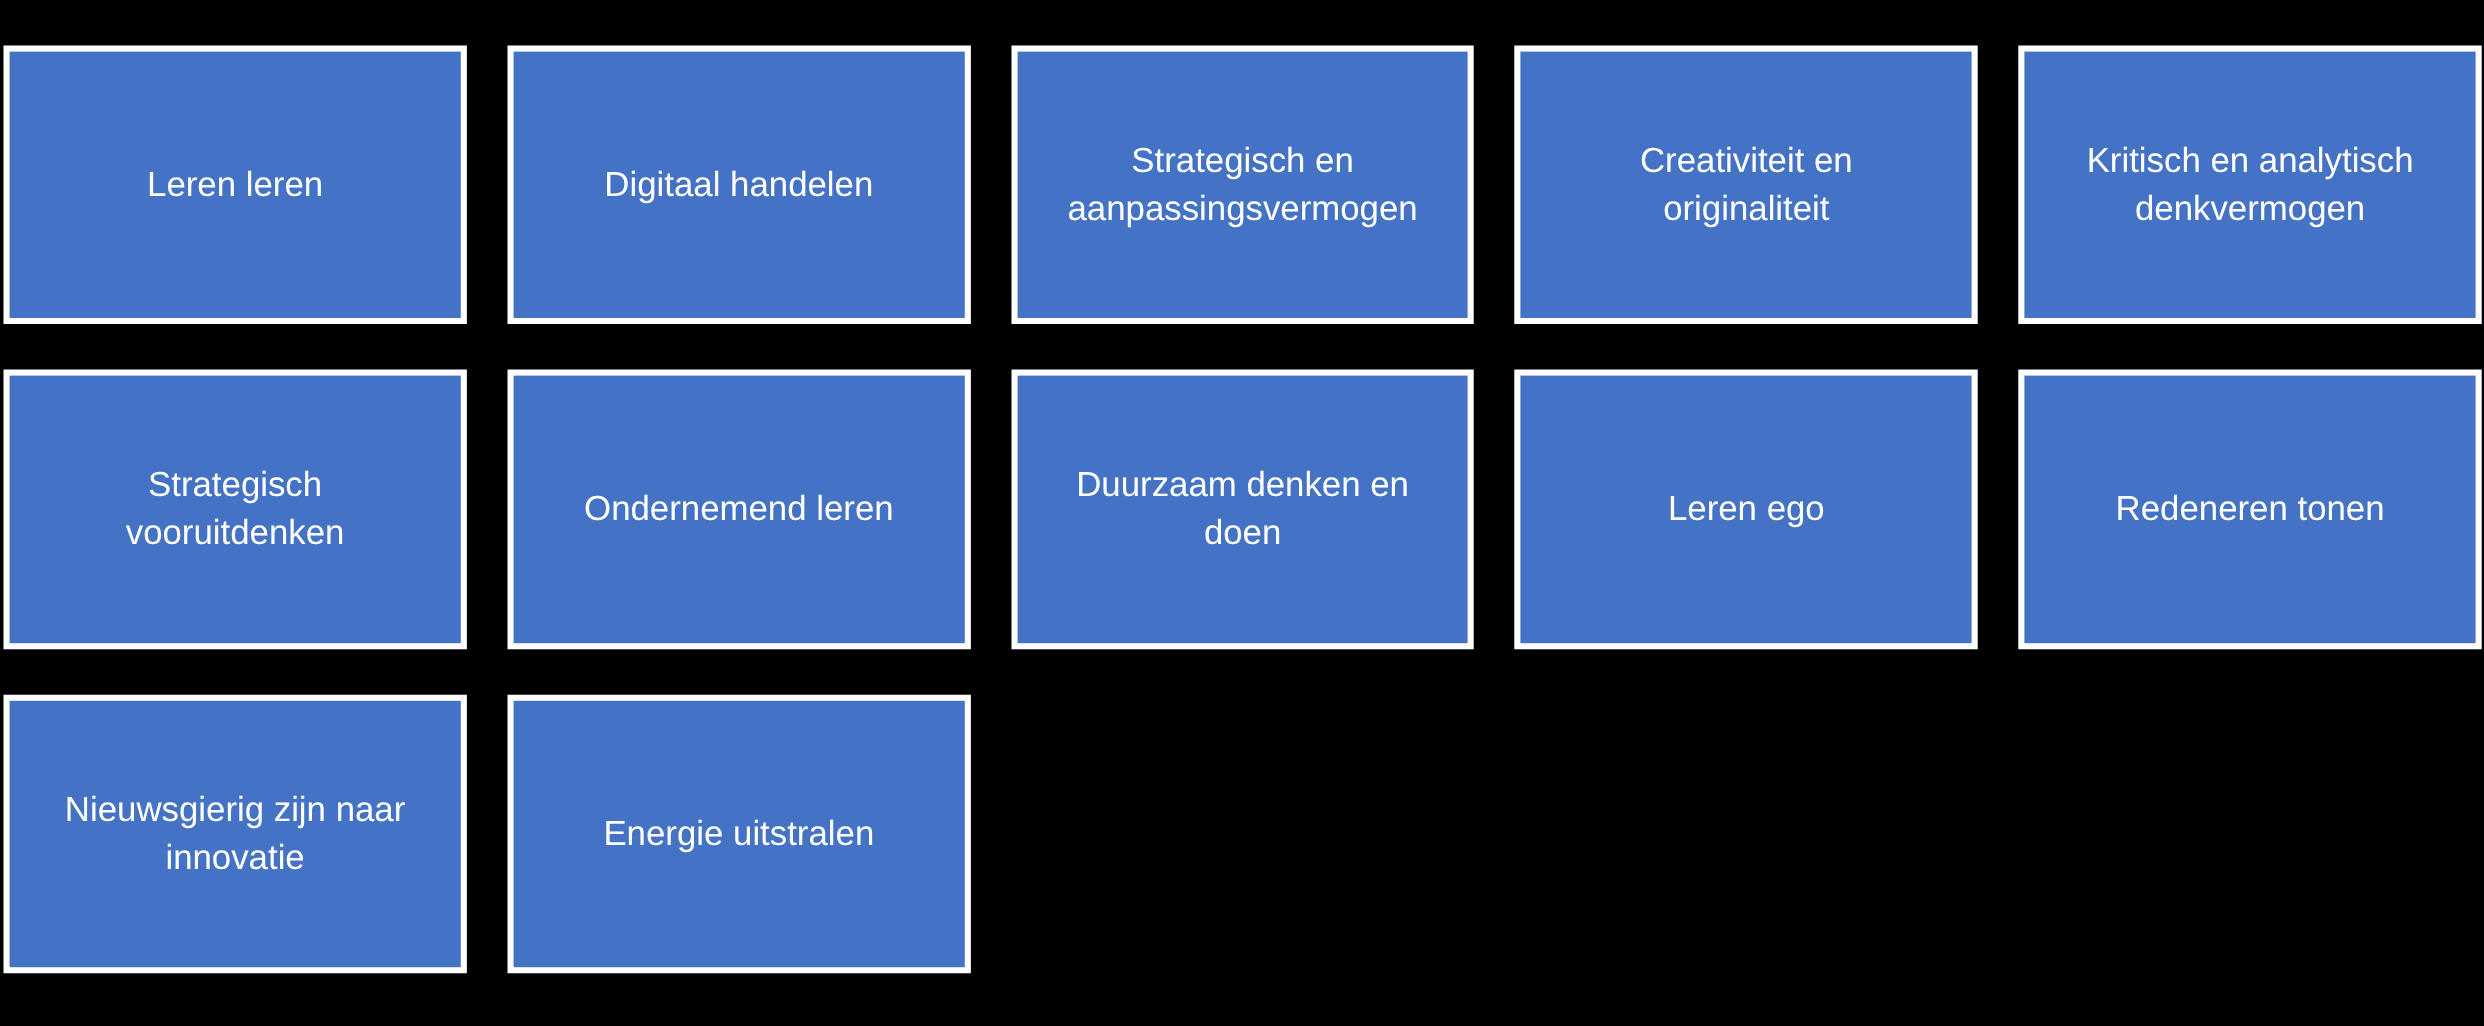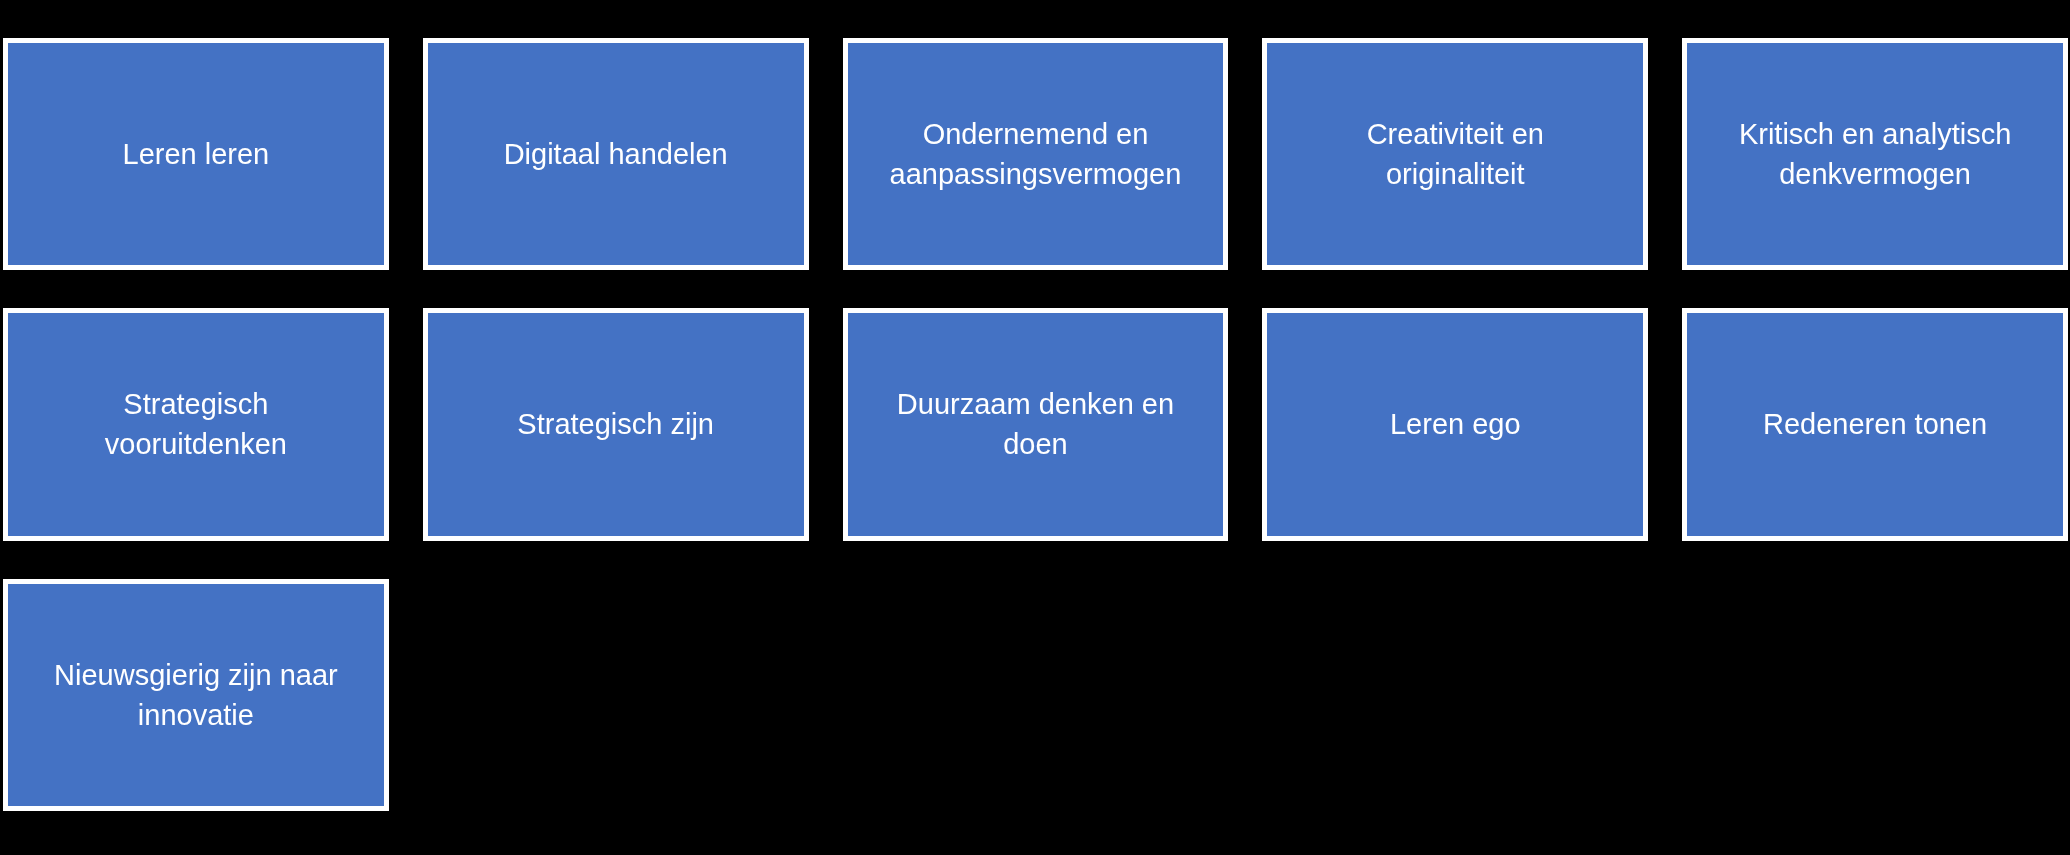--- a/index.html
+++ b/index.html
@@ -49,43 +49,46 @@
 <div class="canvas">
   <div class="tile-grid">
 
     <div class="tile">
       <span class="tile-label">Leren leren</span>
     </div>
     <div class="tile">
       <span class="tile-label">Digitaal handelen</span>
     </div>
     <div class="tile">
-      <span class="tile-label">Ondernemend en aanpassingsvermogen</span>
+      <span class="tile-label">Strategisch en aanpassingsvermogen</span>
     </div>
 
     <div class="tile">
       <span class="tile-label">Creativiteit en originaliteit</span>
     </div>
     <div class="tile">
       <span class="tile-label">Kritisch en analytisch denkvermogen</span>
     </div>
     <div class="tile">
       <span class="tile-label">Strategisch vooruitdenken</span>
     </div>
     <div class="tile">
-      <span class="tile-label">Strategisch zijn</span>
+      <span class="tile-label">Ondernemend leren</span>
     </div>
 
     <div class="tile">
       <span class="tile-label">Duurzaam denken en doen</span>
     </div>
     <div class="tile">
       <span class="tile-label">Leren ego</span>
     </div>
     <div class="tile">
       <span class="tile-label">Redeneren tonen</span>
     </div>
     <div class="tile">
       <span class="tile-label">Nieuwsgierig zijn naar innovatie</span>
     </div>
+    <div class="tile">
+      <span class="tile-label">Energie uitstralen</span>
+    </div>
 
   </div>
 </div>
 
 </body></html>

